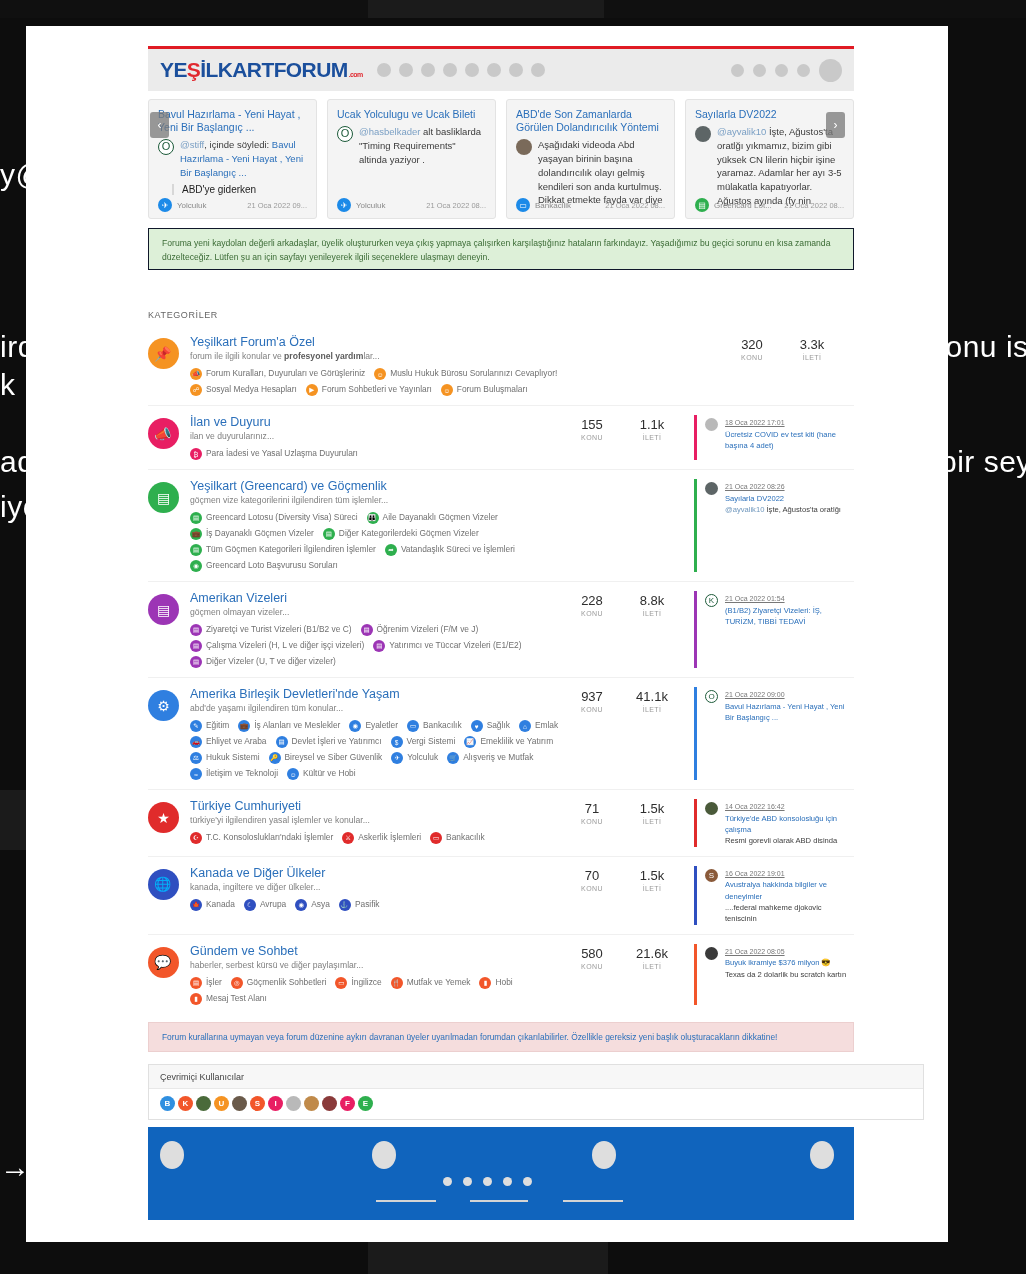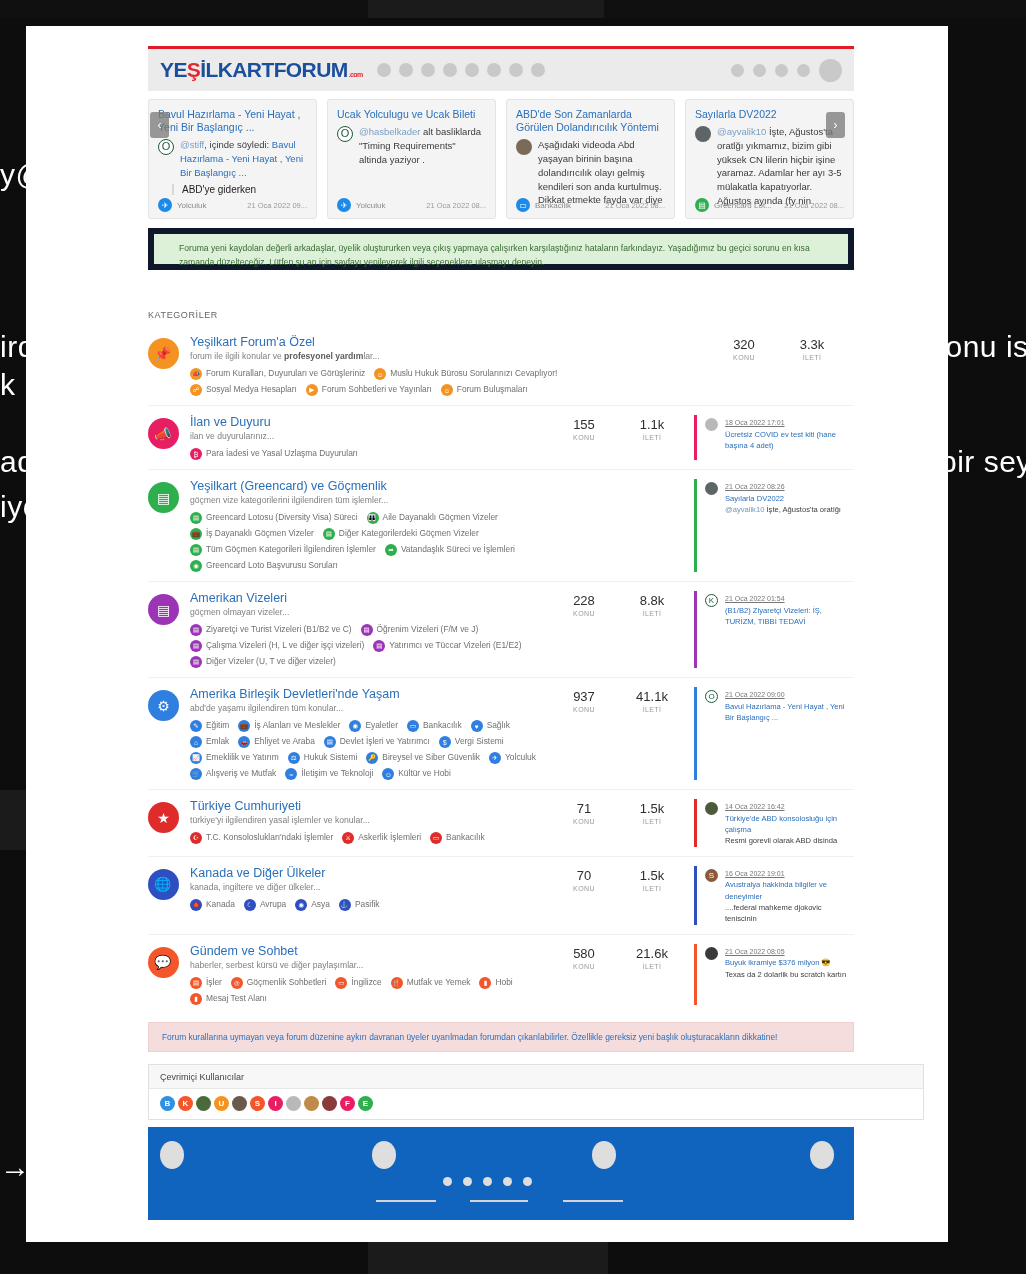--- a/index.html
+++ b/index.html
@@ -131,23 +131,23 @@
     display: flex; align-items: center; justify-content: center;
     z-index: 5;
   }
   .car-arrow.left { left: 124px; }
   .car-arrow.right { left: 800px; }
 
   
   .notice {
     position: absolute; left: 122px; top: 202px;
     width: 706px; height: 42px;
-    background: #ddf0d8; border: 6px solid #0f172a;
+    background: #ddf0d8; border: 1px solid #0f172a;
     color: #3b6b35; font-size: 8.6px; line-height: 1.6;
-    padding: 8px 25px;
+    padding: 8px 13px;
   }
 
   .cat-header {
     position: absolute; left: 122px; top: 284px;
     font-size: 9px; letter-spacing: .6px; color: #666;
   }
 
   
   .cats {
     position: absolute; left: 122px; top: 300px;
@@ -175,21 +175,21 @@
   .subs { display: flex; flex-wrap: wrap; gap: 4px 9px; max-width: 390px; }
   .sub {
     display: inline-flex; gap: 4px;
     font-size: 8.4px; color: #707070; white-space: nowrap;
   }
   .sub-dot {
     width: 12px; height: 12px; border-radius: 50%;
     display: inline-flex; align-items: center; justify-content: center;
     color: #fff; font-size: 6.5px; flex: 0 0 12px;
   }
-  .cat-stats { display: flex; gap: 24px; flex: 0 0 auto; margin-right: 20px; padding-top: 2px; }
+  .cat-stats { display: flex; gap: 16px; flex: 0 0 auto; margin-right: 20px; padding-top: 2px; }
   .stat { text-align: center; width: 44px; }
   .stat-num { font-size: 13px; color: #2e2e2e; font-weight: normal; }
   .stat-lbl { font-size: 7px; color: #9a9a9a; letter-spacing: .4px; margin-top: 2px; }
   .cat-last {
     flex: 0 0 160px; display: flex; gap: 7px;
     border-left: 3px solid #ccc; padding-left: 8px; padding-top: 2px;
   }
   .last-av {
     width: 13px; height: 13px; border-radius: 50%;
     flex: 0 0 13px; margin-top: 1px;

